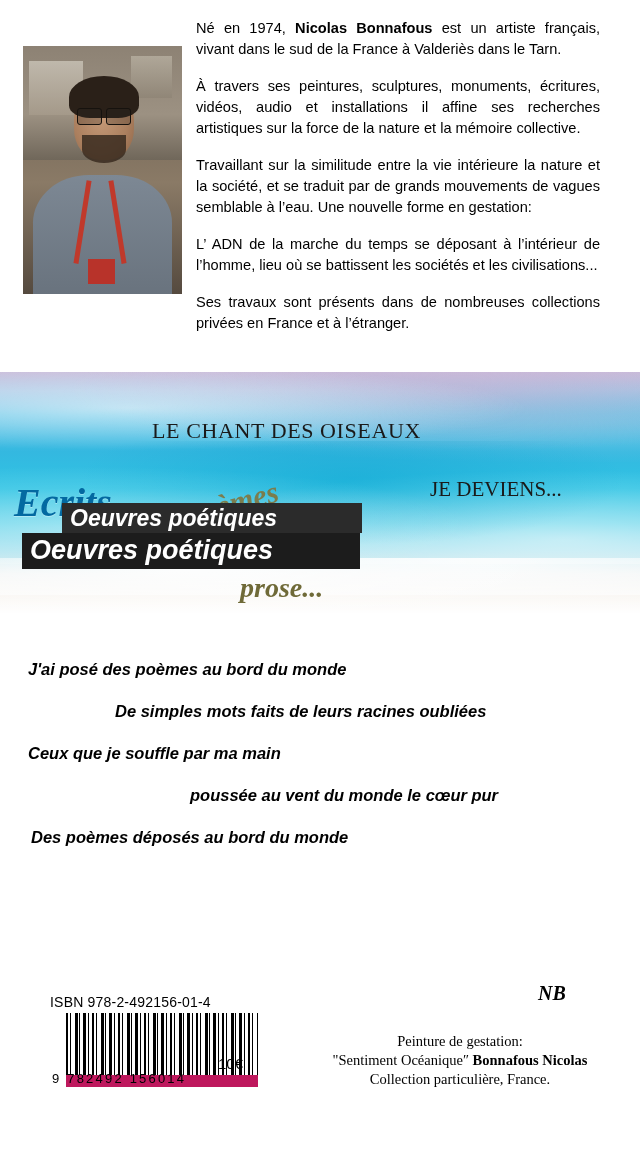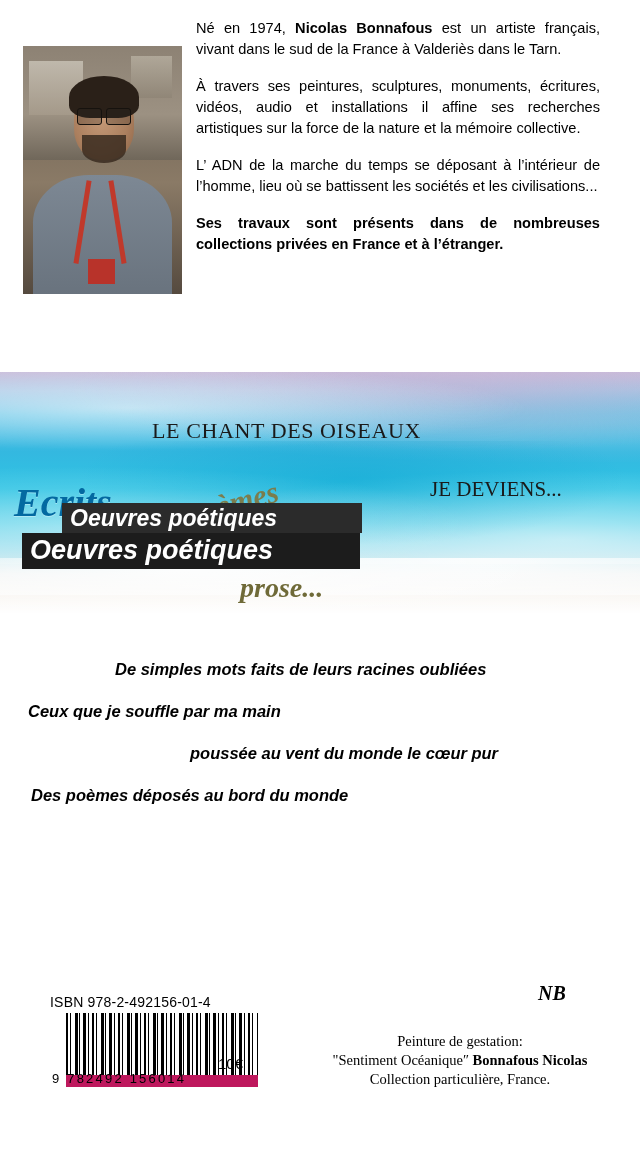--- a/index.html
+++ b/index.html
@@ -104,21 +104,21 @@
     position: absolute;
     left: 196px;
     top: 18px;
     width: 404px;
     text-align: justify;
     font-size: 14.6px;
     line-height: 21px;
     color: #000;
   }
   #bio-text p { margin: 0 0 16px 0; }
-  #bio-text p:last-child { margin-bottom: 0; font-weight: bold; }
+  #bio-text p:last-child { margin-bottom: 0; }
   #bio-text .nm { font-weight: bold; }
 
   
   #cover-band {
     position: absolute;
     left: 0;
     top: 372px;
     width: 640px;
     height: 266px;
     overflow: hidden;
@@ -351,20 +351,21 @@
     </div>
   </div>
 
   <div id="bio-text">
     <p>
       <span>Né en 1974,</span>
       <span class="nm">Nicolas Bonnafous</span>
       <span>est un artiste français, vivant dans le sud de la France à Valderiès dans le Tarn.</span>
     </p>
     <p>À travers ses peintures, sculptures, monuments, écritures, vidéos, audio et installations il affine ses recherches artistiques sur la force de la nature et la mémoire collective.</p>
+    <p>Travaillant sur la similitude entre la vie intérieure la nature et la société, et se traduit par de grands mouvements de vagues semblable à l’eau. Une nouvelle forme en gestation:</p>
     <p>L’ ADN de la marche du temps se déposant à l’intérieur de l’homme, lieu où se battissent les sociétés et les civilisations...</p>
     <p>Ses travaux sont présents dans de nombreuses collections privées en France et à l’étranger.</p>
   </div>
 </div>
 
 <div id="cover-band">
   <div class="sea"></div>
   <div class="sea-tex1"></div>
   <div class="sea-tex2"></div>
   <div class="sand"></div>
@@ -377,20 +378,21 @@
   <div class="cov-band1">
     <span>Oeuvres poétiques</span>
   </div>
   <div class="cov-band2">
     <span>Oeuvres poétiques</span>
   </div>
   <div class="cov-prose">prose...</div>
 </div>
 
 <div id="poem">
+  <div class="line" style="margin-left:28px">J'ai  posé des poèmes au bord du monde</div>
   <div class="line" style="margin-left:115px">De simples mots faits de leurs racines oubliées</div>
   <div class="line" style="margin-left:28px">Ceux que je souffle par ma main</div>
   <div class="line" style="margin-left:190px">poussée au vent du monde le cœur pur</div>
   <div class="line" style="margin-left:31px">Des poèmes déposés au bord du monde</div>
 </div>
 
 <div id="signature">NB</div>
 
 <div id="isbn-block">
   <div id="isbn-text">ISBN  978-2-492156-01-4</div>

